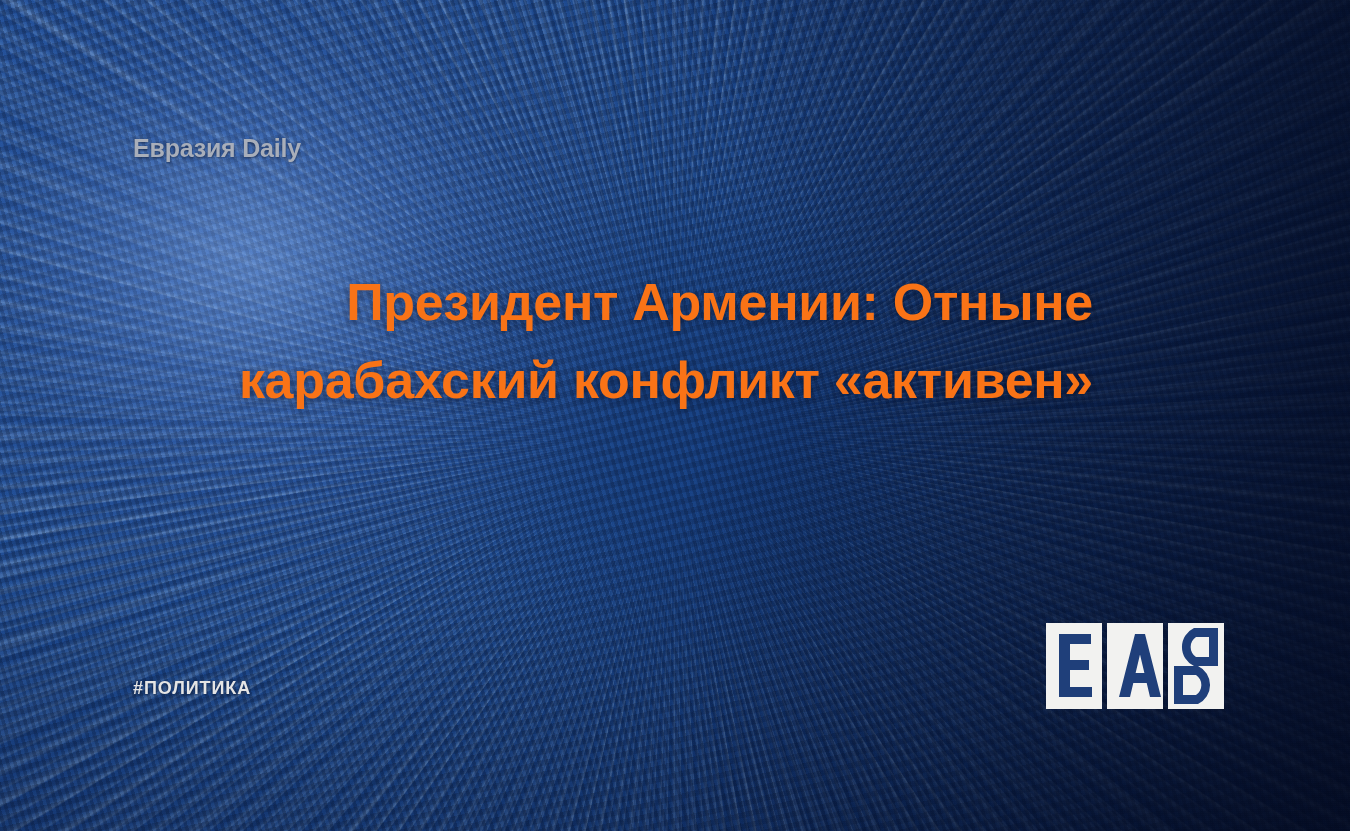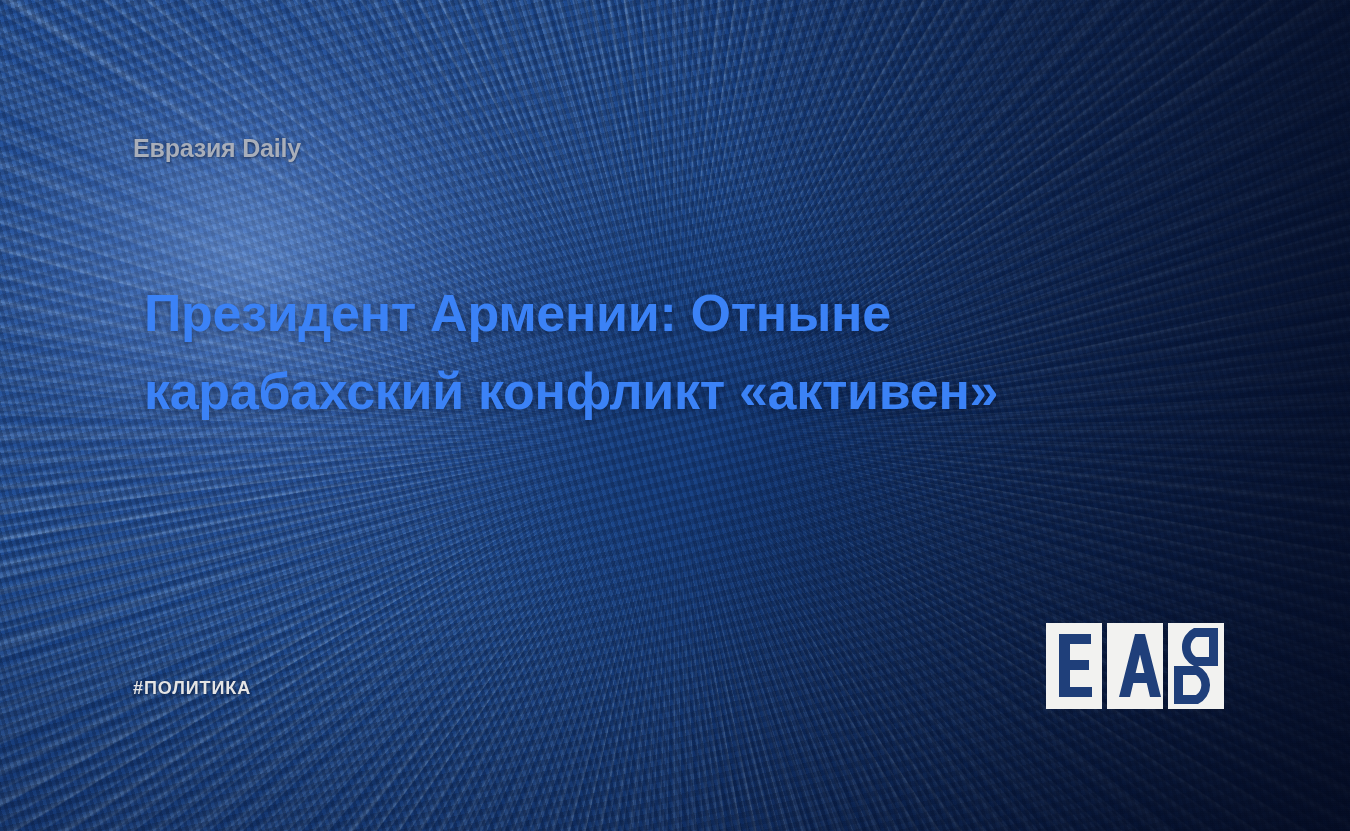--- a/index.html
+++ b/index.html
@@ -13,20 +13,21 @@
   }
 
   
   .share-card {
     position: relative;
     width: 1350px;
     height: 831px;
     overflow: hidden;
     background: #0b2150;
     user-select: none;
+    text-align: right;
   }
 
   
   .bg-layer {
     position: absolute;
     inset: 0;
     pointer-events: none;
   }
 
   
@@ -138,26 +139,26 @@
     line-height: 1;
     white-space: nowrap;
     text-shadow: 0 1px 3px rgba(3,10,28,0.55);
   }
 
   .headline {
     position: absolute;
     left: 133px;
     top: 263px;
     width: 960px;
-    margin: 11px;
+    margin: 0;
     font-size: 52px;
     font-weight: bold;
     line-height: 78px;
     letter-spacing: -0.3px;
-    color: #3b82f6;
+    color: #f97316;
     text-shadow: 0 2px 8px rgba(4,12,32,0.45);
   }
 
   .hashtag {
     position: absolute;
     left: 133px;
     top: 679px;
     font-size: 18px;
     font-weight: bold;
     letter-spacing: 0.9px;

